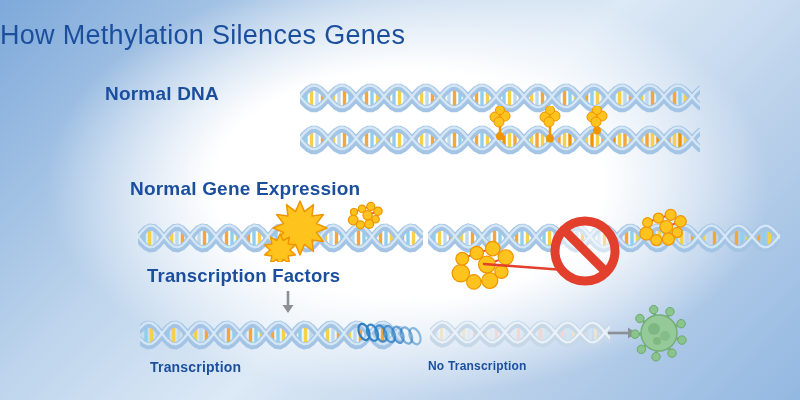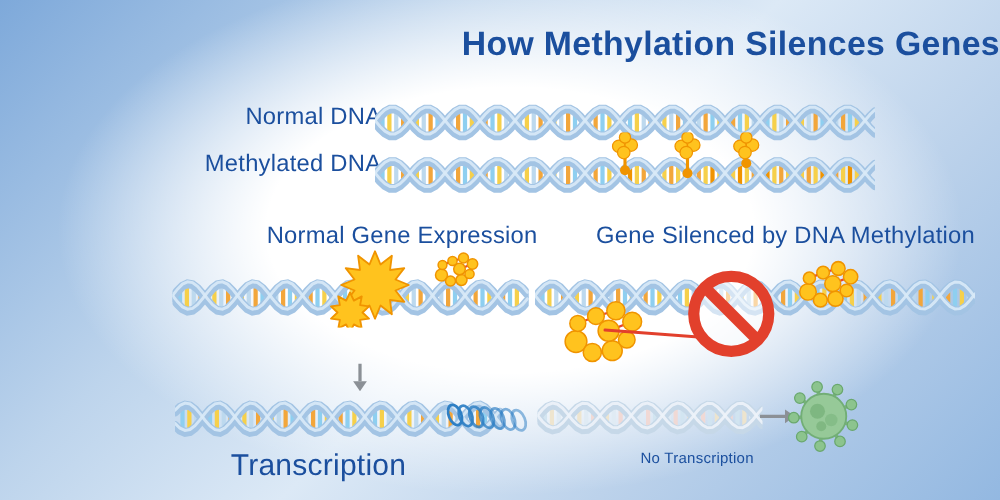--- a/index.html
+++ b/index.html
@@ -5,27 +5,27 @@
   html,body{margin:0;padding:0;}
   .stage{
     position:relative;width:800px;height:400px;overflow:hidden;
     font-family:"Liberation Sans",sans-serif;
     background:
       radial-gradient(ellipse 58% 68% at 51% 46%, #ffffff 0%, #ffffff 42%, rgba(255,255,255,0) 78%),
       linear-gradient(135deg, #7ea9da 0%, #bdd4ec 32%, #dce9f6 52%, #b9d0ea 75%, #93b8e1 100%);
   }
   .abs{position:absolute;}
   .title{
-    position:absolute;top:20px;left:0;width:100%;text-align:right;
-    font-size:27px;font-weight:bold;letter-spacing:.3px;
+    position:absolute;top:20px;left:0;width:100%;text-align:left;
+    font-size:27px;font-weight:normal;letter-spacing:.3px;
     color:var(--heading-blue,#1b4f9e);
   }
   .lbl{
     position:absolute;color:var(--heading-blue,#1b4f9e);
-    font-weight:normal;text-align:right;letter-spacing:.2px;line-height:1.1;
+    font-weight:bold;text-align:left;letter-spacing:.2px;line-height:1.1;
   }
   .red{color:var(--blocked-red,#e2402c);}
 </style>
 </head>
 <body>
 
 <div class="stage" style="--heading-blue: #1b4f9e; --blocked-red: #e2402c;">
 
   <div class="title">How Methylation Silences Genes</div>
 
@@ -87,21 +87,20 @@
       <line x1="369" y1="13.147647158331289" x2="369" y2="22.85235284166871" stroke="#bdd9ee" stroke-width="3.4" stroke-linecap="round" opacity="1"></line>
       <line x1="374.5" y1="8.837325142375855" x2="374.5" y2="27.162674857624147" stroke="#f2a63b" stroke-width="3.4" stroke-linecap="round" opacity="1"></line>
       <line x1="380" y1="8.275792965999946" x2="380" y2="27.724207034000052" stroke="#8ecff0" stroke-width="3.4" stroke-linecap="round" opacity="1"></line>
       <line x1="385.5" y1="11.670187642527946" x2="385.5" y2="24.329812357472054" stroke="#f6d04b" stroke-width="3.4" stroke-linecap="round" opacity="1"></line>
       <path d="M0 18.0 L4 22.8 L8 26.6 L12 28.7 L16 28.7 L20 26.6 L24 22.8 L28 18.0 L32 13.2 L36 9.4 L40 7.3 L44 7.3 L48 9.4 L52 13.2 L56 18.0 L60 22.8 L64 26.6 L68 28.7 L72 28.7 L76 26.6 L80 22.8 L84 18.0 L88 13.2 L92 9.4 L96 7.3 L100 7.3 L104 9.4 L108 13.2 L112 18.0 L116 22.8 L120 26.6 L124 28.7 L128 28.7 L132 26.6 L136 22.8 L140 18.0 L144 13.2 L148 9.4 L152 7.3 L156 7.3 L160 9.4 L164 13.2 L168 18.0 L172 22.8 L176 26.6 L180 28.7 L184 28.7 L188 26.6 L192 22.8 L196 18.0 L200 13.2 L204 9.4 L208 7.3 L212 7.3 L216 9.4 L220 13.2 L224 18.0 L228 22.8 L232 26.6 L236 28.7 L240 28.7 L244 26.6 L248 22.8 L252 18.0 L256 13.2 L260 9.4 L264 7.3 L268 7.3 L272 9.4 L276 13.2 L280 18.0 L284 22.8 L288 26.6 L292 28.7 L296 28.7 L300 26.6 L304 22.8 L308 18.0 L312 13.2 L316 9.4 L320 7.3 L324 7.3 L328 9.4 L332 13.2 L336 18.0 L340 22.8 L344 26.6 L348 28.7 L352 28.7 L356 26.6 L360 22.8 L364 18.0 L368 13.2 L372 9.4 L376 7.3 L380 7.3 L384 9.4 L388 13.2 L392 18.0 L396 22.8 L400 26.6" fill="none" stroke="#a3c4e4" stroke-width="7" stroke-linecap="round"></path>
       <path d="M0 18.0 L4 13.2 L8 9.4 L12 7.3 L16 7.3 L20 9.4 L24 13.2 L28 18.0 L32 22.8 L36 26.6 L40 28.7 L44 28.7 L48 26.6 L52 22.8 L56 18.0 L60 13.2 L64 9.4 L68 7.3 L72 7.3 L76 9.4 L80 13.2 L84 18.0 L88 22.8 L92 26.6 L96 28.7 L100 28.7 L104 26.6 L108 22.8 L112 18.0 L116 13.2 L120 9.4 L124 7.3 L128 7.3 L132 9.4 L136 13.2 L140 18.0 L144 22.8 L148 26.6 L152 28.7 L156 28.7 L160 26.6 L164 22.8 L168 18.0 L172 13.2 L176 9.4 L180 7.3 L184 7.3 L188 9.4 L192 13.2 L196 18.0 L200 22.8 L204 26.6 L208 28.7 L212 28.7 L216 26.6 L220 22.8 L224 18.0 L228 13.2 L232 9.4 L236 7.3 L240 7.3 L244 9.4 L248 13.2 L252 18.0 L256 22.8 L260 26.6 L264 28.7 L268 28.7 L272 26.6 L276 22.8 L280 18.0 L284 13.2 L288 9.4 L292 7.3 L296 7.3 L300 9.4 L304 13.2 L308 18.0 L312 22.8 L316 26.6 L320 28.7 L324 28.7 L328 26.6 L332 22.8 L336 18.0 L340 13.2 L344 9.4 L348 7.3 L352 7.3 L356 9.4 L360 13.2 L364 18.0 L368 22.8 L372 26.6 L376 28.7 L380 28.7 L384 26.6 L388 22.8 L392 18.0 L396 13.2 L400 9.4" fill="none" stroke="#a3c4e4" stroke-width="7" stroke-linecap="round"></path>
       <path d="M0 16.4 L4 21.2 L8 25.0 L12 27.1 L16 27.1 L20 25.0 L24 21.2 L28 16.4 L32 11.6 L36 7.8 L40 5.7 L44 5.7 L48 7.8 L52 11.6 L56 16.4 L60 21.2 L64 25.0 L68 27.1 L72 27.1 L76 25.0 L80 21.2 L84 16.4 L88 11.6 L92 7.8 L96 5.7 L100 5.7 L104 7.8 L108 11.6 L112 16.4 L116 21.2 L120 25.0 L124 27.1 L128 27.1 L132 25.0 L136 21.2 L140 16.4 L144 11.6 L148 7.8 L152 5.7 L156 5.7 L160 7.8 L164 11.6 L168 16.4 L172 21.2 L176 25.0 L180 27.1 L184 27.1 L188 25.0 L192 21.2 L196 16.4 L200 11.6 L204 7.8 L208 5.7 L212 5.7 L216 7.8 L220 11.6 L224 16.4 L228 21.2 L232 25.0 L236 27.1 L240 27.1 L244 25.0 L248 21.2 L252 16.4 L256 11.6 L260 7.8 L264 5.7 L268 5.7 L272 7.8 L276 11.6 L280 16.4 L284 21.2 L288 25.0 L292 27.1 L296 27.1 L300 25.0 L304 21.2 L308 16.4 L312 11.6 L316 7.8 L320 5.7 L324 5.7 L328 7.8 L332 11.6 L336 16.4 L340 21.2 L344 25.0 L348 27.1 L352 27.1 L356 25.0 L360 21.2 L364 16.4 L368 11.6 L372 7.8 L376 5.7 L380 5.7 L384 7.8 L388 11.6 L392 16.4 L396 21.2 L400 25.0" fill="none" stroke="#d9eaf7" stroke-width="2.4" stroke-linecap="round" opacity="0.9"></path>
       <path d="M0 16.4 L4 11.6 L8 7.8 L12 5.7 L16 5.7 L20 7.8 L24 11.6 L28 16.4 L32 21.2 L36 25.0 L40 27.1 L44 27.1 L48 25.0 L52 21.2 L56 16.4 L60 11.6 L64 7.8 L68 5.7 L72 5.7 L76 7.8 L80 11.6 L84 16.4 L88 21.2 L92 25.0 L96 27.1 L100 27.1 L104 25.0 L108 21.2 L112 16.4 L116 11.6 L120 7.8 L124 5.7 L128 5.7 L132 7.8 L136 11.6 L140 16.4 L144 21.2 L148 25.0 L152 27.1 L156 27.1 L160 25.0 L164 21.2 L168 16.4 L172 11.6 L176 7.8 L180 5.7 L184 5.7 L188 7.8 L192 11.6 L196 16.4 L200 21.2 L204 25.0 L208 27.1 L212 27.1 L216 25.0 L220 21.2 L224 16.4 L228 11.6 L232 7.8 L236 5.7 L240 5.7 L244 7.8 L248 11.6 L252 16.4 L256 21.2 L260 25.0 L264 27.1 L268 27.1 L272 25.0 L276 21.2 L280 16.4 L284 11.6 L288 7.8 L292 5.7 L296 5.7 L300 7.8 L304 11.6 L308 16.4 L312 21.2 L316 25.0 L320 27.1 L324 27.1 L328 25.0 L332 21.2 L336 16.4 L340 11.6 L344 7.8 L348 5.7 L352 5.7 L356 7.8 L360 11.6 L364 16.4 L368 21.2 L372 25.0 L376 27.1 L380 27.1 L384 25.0 L388 21.2 L392 16.4 L396 11.6 L400 7.8" fill="none" stroke="#d9eaf7" stroke-width="2.4" stroke-linecap="round" opacity="0.9"></path>
     </svg>
 
-  <div class="lbl" style="left:105px;top:122px;width:200px;font-size:19px">Methylated DNA</div>
   <svg class="abs" style="left:300px;top:106px" width="400" height="52" viewBox="0 0 400 52">
       <line x1="6" y1="28.14161217955393" x2="6" y2="39.85838782044607" stroke="#8ecff0" stroke-width="3.4" stroke-linecap="round" opacity="1"></line>
       <line x1="11.5" y1="24.429909458603905" x2="11.5" y2="43.5700905413961" stroke="#f6d04b" stroke-width="3.4" stroke-linecap="round" opacity="1"></line>
       <line x1="17" y1="24.617283366607957" x2="17" y2="43.38271663339204" stroke="#bdd9ee" stroke-width="3.4" stroke-linecap="round" opacity="1"></line>
       <line x1="22.5" y1="28.634615742022135" x2="22.5" y2="39.365384257977865" stroke="#f2a63b" stroke-width="3.4" stroke-linecap="round" opacity="1"></line>
       <line x1="33.5" y1="28.634615742022138" x2="33.5" y2="39.365384257977865" stroke="#f6d04b" stroke-width="3.4" stroke-linecap="round" opacity="1"></line>
       <line x1="39" y1="24.617283366607957" x2="39" y2="43.38271663339204" stroke="#bdd9ee" stroke-width="3.4" stroke-linecap="round" opacity="1"></line>
       <line x1="44.5" y1="24.429909458603905" x2="44.5" y2="43.5700905413961" stroke="#f2a63b" stroke-width="3.4" stroke-linecap="round" opacity="1"></line>
       <line x1="50" y1="28.14161217955393" x2="50" y2="39.85838782044607" stroke="#8ecff0" stroke-width="3.4" stroke-linecap="round" opacity="1"></line>
       <line x1="61" y1="29.1476471583313" x2="61" y2="38.8523528416687" stroke="#bdd9ee" stroke-width="3.4" stroke-linecap="round" opacity="1"></line>
@@ -171,21 +170,20 @@
       <circle cx="249" cy="16" r="5" fill="#ffc31e" stroke="#f09400" stroke-width="1"></circle>
       <line x1="297" y1="25.617283366607964" x2="297" y2="14" stroke="#f09400" stroke-width="2.5" stroke-linecap="round"></line>
       <circle cx="297" cy="24.617283366607964" r="4" fill="#f09400"></circle>
       <circle cx="292" cy="11" r="5" fill="#ffc31e" stroke="#f09400" stroke-width="1"></circle>
       <circle cx="302" cy="10" r="5" fill="#ffc31e" stroke="#f09400" stroke-width="1"></circle>
       <circle cx="297" cy="4" r="4.5" fill="#ffc31e" stroke="#f09400" stroke-width="1"></circle>
       <circle cx="296" cy="16" r="5" fill="#ffc31e" stroke="#f09400" stroke-width="1"></circle>
     </svg>
 
   <div class="lbl" style="left:130px;top:179px;width:300px;font-size:19px">Normal Gene Expression</div>
-  <div class="lbl" style="left:420px;top:179px;width:360px;font-size:19px">Gene Silenced by DNA Methylation</div>
 
   <svg class="abs" style="left:138px;top:200px" width="285" height="62" viewBox="0 0 285 62">
       <line x1="6" y1="31.70565075935125" x2="6" y2="44.29434924064875" stroke="#8ecff0" stroke-width="3.4" stroke-linecap="round" opacity="1"></line>
       <line x1="11.5" y1="28.18018102358142" x2="11.5" y2="47.81981897641858" stroke="#f6d04b" stroke-width="3.4" stroke-linecap="round" opacity="1"></line>
       <line x1="17" y1="29.25998371781469" x2="17" y2="46.74001628218531" stroke="#bdd9ee" stroke-width="3.4" stroke-linecap="round" opacity="1"></line>
       <line x1="22.5" y1="34.48545914001968" x2="22.5" y2="41.51454085998032" stroke="#f2a63b" stroke-width="3.4" stroke-linecap="round" opacity="1"></line>
       <line x1="33.5" y1="30.340981713300447" x2="33.5" y2="45.65901828669955" stroke="#f6d04b" stroke-width="3.4" stroke-linecap="round" opacity="1"></line>
       <line x1="39" y1="28" x2="39" y2="48" stroke="#bdd9ee" stroke-width="3.4" stroke-linecap="round" opacity="1"></line>
       <line x1="44.5" y1="30.34098171330045" x2="44.5" y2="45.65901828669955" stroke="#f2a63b" stroke-width="3.4" stroke-linecap="round" opacity="1"></line>
       <line x1="55.5" y1="34.48545914001968" x2="55.5" y2="41.51454085998032" stroke="#f6d04b" stroke-width="3.4" stroke-linecap="round" opacity="1"></line>
@@ -238,20 +236,21 @@
       <circle cx="222.4" cy="24.8" r="4" fill="#ffc31e" stroke="#f09400" stroke-width="1.2"></circle>
       <circle cx="231.2" cy="24" r="4.4" fill="#ffc31e" stroke="#f09400" stroke-width="1.2"></circle>
       <circle cx="237.6" cy="19.2" r="3.6799999999999997" fill="#ffc31e" stroke="#f09400" stroke-width="1.2"></circle>
       <circle cx="240" cy="11.2" r="4.16" fill="#ffc31e" stroke="#f09400" stroke-width="1.2"></circle>
       <circle cx="232.8" cy="6.399999999999999" r="4" fill="#ffc31e" stroke="#f09400" stroke-width="1.2"></circle>
       <circle cx="224" cy="8.8" r="3.6799999999999997" fill="#ffc31e" stroke="#f09400" stroke-width="1.2"></circle>
       <circle cx="229.6" cy="15.2" r="4.64" fill="#ffc31e" stroke="#f09400" stroke-width="1.2"></circle>
       <circle cx="216" cy="12" r="3.5200000000000005" fill="#ffc31e" stroke="#f09400" stroke-width="1.2"></circle>
     </svg>
 
+  <div class="lbl" style="left:147px;top:266px;width:280px;font-size:18.5px">Transcription Factors</div>
 
   <svg class="abs" style="left:280px;top:289px" width="16" height="26" viewBox="0 0 16 26">
       <line x1="8" y1="2" x2="8" y2="16" stroke="#8b9096" stroke-width="2.6"></line>
       <polygon points="8,24 2.5,16 13.5,16" fill="#8b9096"></polygon>
     </svg>
 
   <svg class="abs" style="left:140px;top:314px" width="262" height="42" viewBox="0 0 262 42">
       <line x1="6" y1="11.651199451545763" x2="6" y2="30.348800548454236" stroke="#8ecff0" stroke-width="3.4" stroke-linecap="round" opacity="1"></line>
       <line x1="11.5" y1="11.554107988993932" x2="11.5" y2="30.445892011006066" stroke="#f6d04b" stroke-width="3.4" stroke-linecap="round" opacity="1"></line>
       <line x1="17" y1="15.903133285874183" x2="17" y2="26.096866714125817" stroke="#bdd9ee" stroke-width="3.4" stroke-linecap="round" opacity="1"></line>
@@ -298,21 +297,21 @@
   <svg class="abs" style="left:356px;top:318px" width="72" height="30" viewBox="0 0 72 30">
       <ellipse cx="8" cy="14" rx="5" ry="8.5" fill="none" stroke="#2e7fc4" stroke-width="2.2" transform="rotate(-22 8 14)" opacity="1.00"></ellipse>
       <ellipse cx="16.5" cy="14.7" rx="5" ry="8.5" fill="none" stroke="#2e7fc4" stroke-width="2.2" transform="rotate(-22 16.5 14.7)" opacity="0.92"></ellipse>
       <ellipse cx="25" cy="15.4" rx="5" ry="8.5" fill="none" stroke="#2e7fc4" stroke-width="2.2" transform="rotate(-22 25 15.4)" opacity="0.84"></ellipse>
       <ellipse cx="33.5" cy="16.1" rx="5" ry="8.5" fill="none" stroke="#2e7fc4" stroke-width="2.2" transform="rotate(-22 33.5 16.1)" opacity="0.76"></ellipse>
       <ellipse cx="42" cy="16.8" rx="5" ry="8.5" fill="none" stroke="#2e7fc4" stroke-width="2.2" transform="rotate(-22 42 16.8)" opacity="0.68"></ellipse>
       <ellipse cx="50.5" cy="17.5" rx="5" ry="8.5" fill="none" stroke="#2e7fc4" stroke-width="2.2" transform="rotate(-22 50.5 17.5)" opacity="0.60"></ellipse>
       <ellipse cx="59" cy="18.2" rx="5" ry="8.5" fill="none" stroke="#2e7fc4" stroke-width="2.2" transform="rotate(-22 59 18.2)" opacity="0.52"></ellipse>
     </svg>
 
-  <div class="lbl" style="left:150px;top:360px;width:175px;font-size:24px">Transcription</div>
+  <div class="lbl" style="left:150px;top:360px;width:175px;font-size:14px">Transcription</div>
 
   <svg class="abs" style="left:428px;top:206px" width="352" height="60" viewBox="0 0 352 60">
       <line x1="6" y1="25.929336293448067" x2="6" y2="38.07066370655193" stroke="#8ecff0" stroke-width="3.4" stroke-linecap="round" opacity="1"></line>
       <line x1="11.5" y1="22.29650642362194" x2="11.5" y2="41.703493576378065" stroke="#f6d04b" stroke-width="3.4" stroke-linecap="round" opacity="1"></line>
       <line x1="17" y1="22.899622824316985" x2="17" y2="41.100377175683015" stroke="#bdd9ee" stroke-width="3.4" stroke-linecap="round" opacity="1"></line>
       <line x1="22.5" y1="27.5" x2="22.5" y2="36.5" stroke="#f2a63b" stroke-width="3.4" stroke-linecap="round" opacity="1"></line>
       <line x1="33.5" y1="25.451341983443932" x2="33.5" y2="38.54865801655607" stroke="#f6d04b" stroke-width="3.4" stroke-linecap="round" opacity="1"></line>
       <line x1="39" y1="22.16711471686571" x2="39" y2="41.83288528313429" stroke="#bdd9ee" stroke-width="3.4" stroke-linecap="round" opacity="1"></line>
       <line x1="44.5" y1="23.170040956442463" x2="44.5" y2="40.82995904355754" stroke="#f2a63b" stroke-width="3.4" stroke-linecap="round" opacity="1"></line>
       <line x1="50" y1="28.06320901779491" x2="50" y2="35.93679098220509" stroke="#8ecff0" stroke-width="3.4" stroke-linecap="round" opacity="1"></line>

